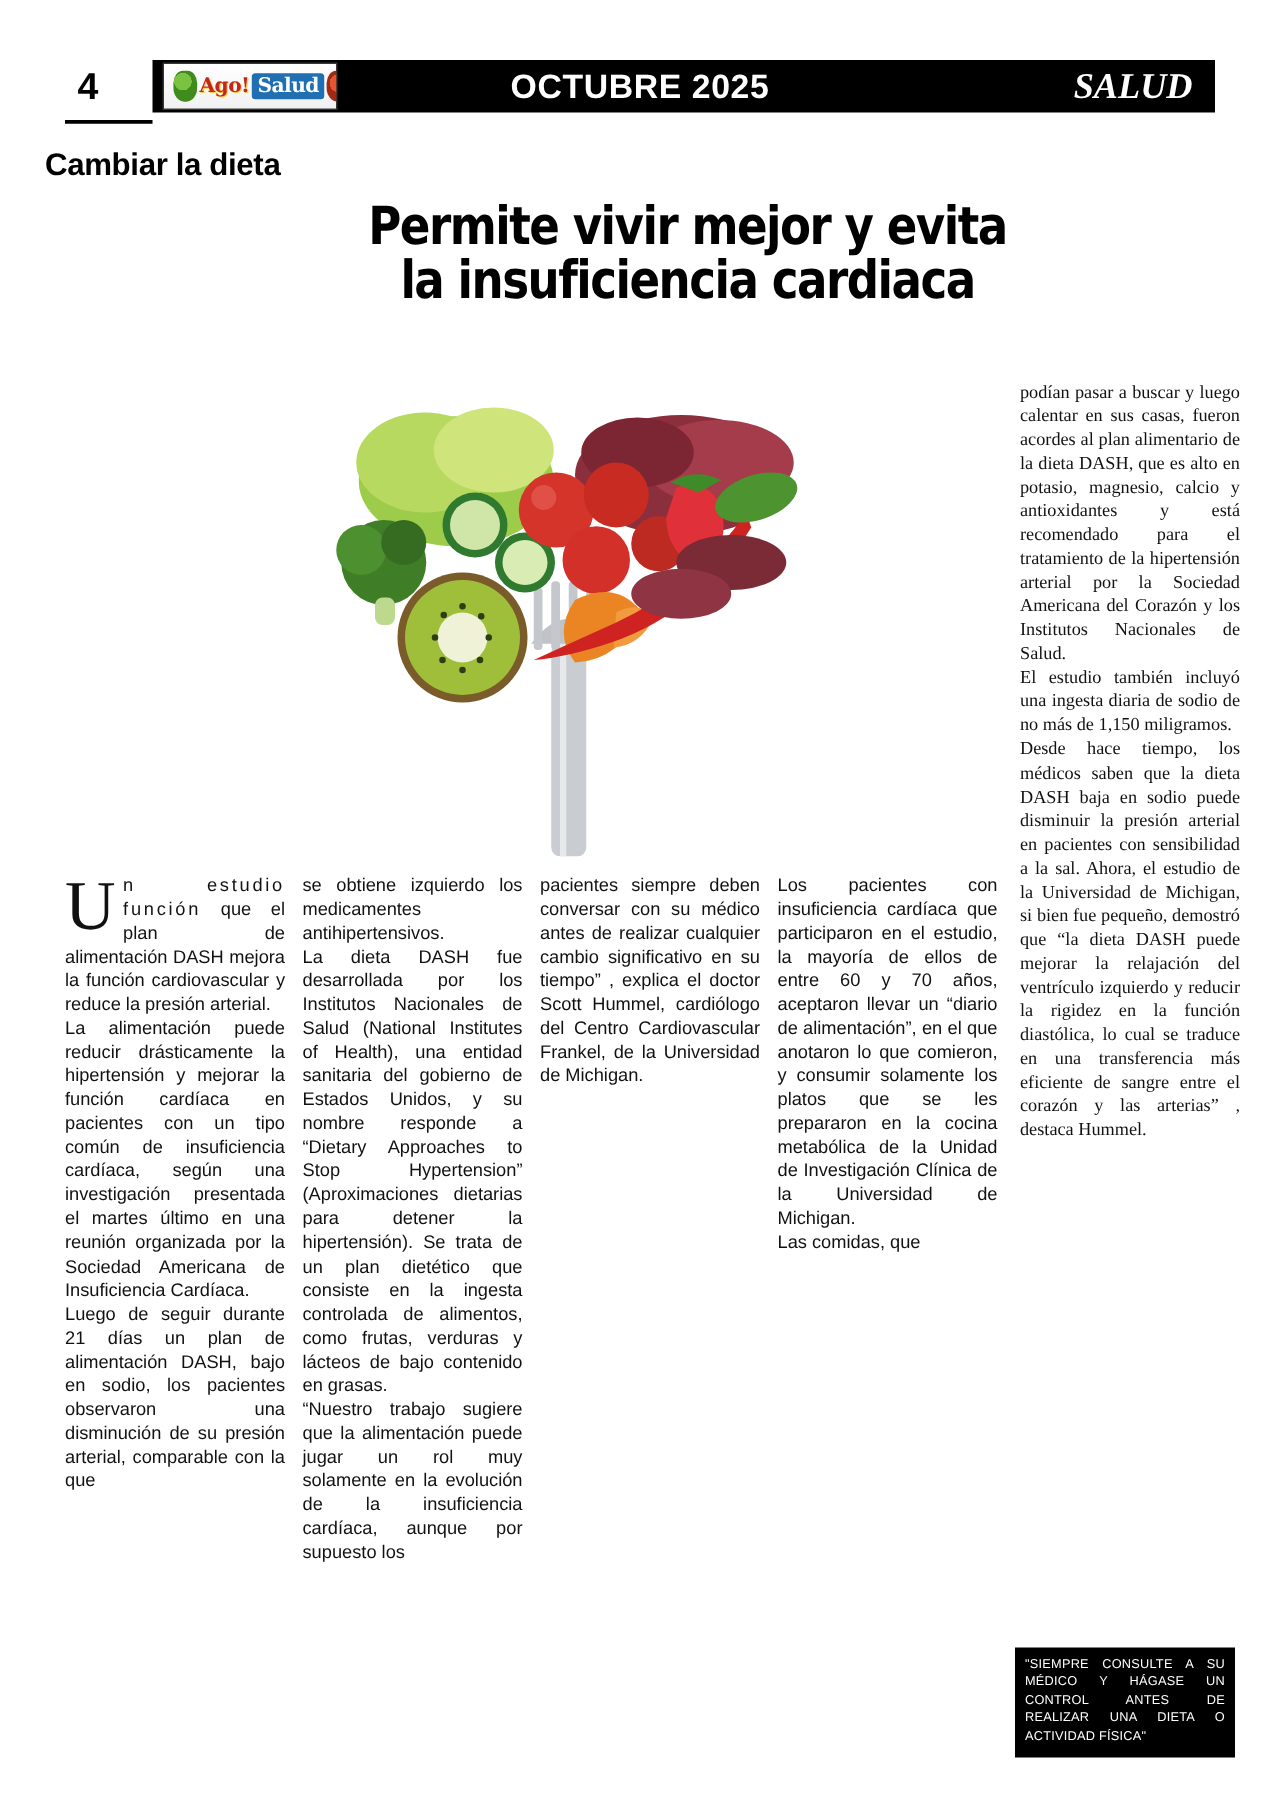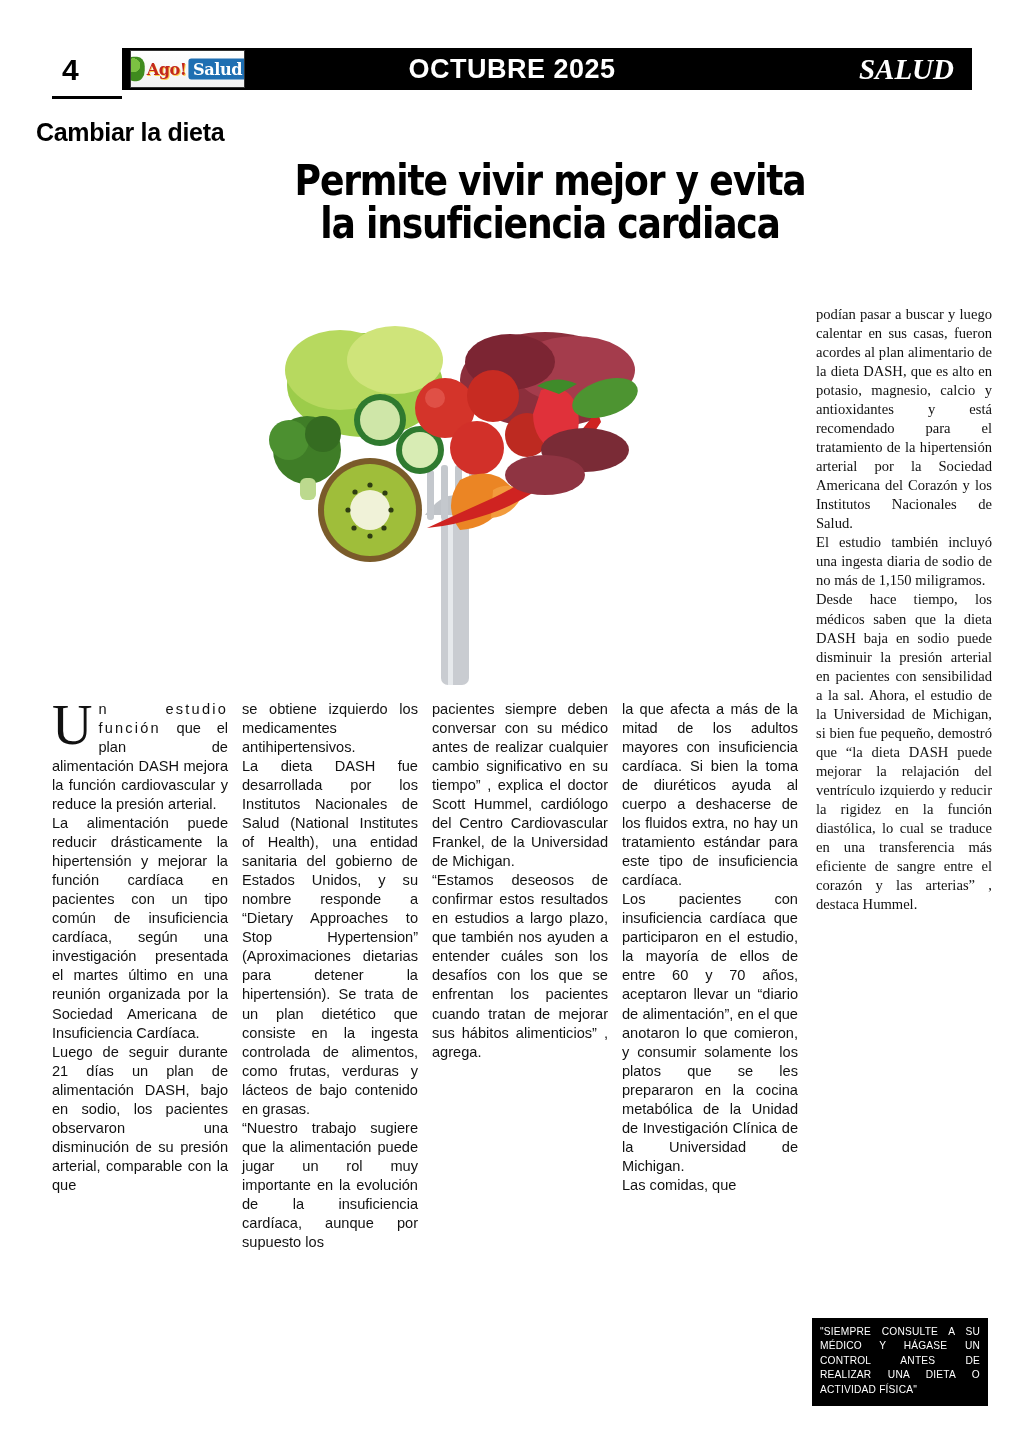--- a/index.html
+++ b/index.html
@@ -57,21 +57,21 @@
     top: 96px;
     width: 70px;
     height: 3px;
     background: #000;
     z-index: 3;
   }
   .logo-box {
     position: absolute;
     left: 130px;
     top: 50px;
-    width: 115px;
+    width: 140px;
     height: 38px;
     background: linear-gradient(180deg,#ffffff 0%, #f1f1f1 100%);
     border: 1px solid #333;
     box-sizing: border-box;
     z-index: 4;
     display: flex;
     align-items: center;
     justify-content: center;
     overflow: hidden;
     padding-left: 19px;
@@ -328,28 +328,26 @@
   </div>
 
   <div class="col col1">
     <span class="dropcap">U</span><span class="spaced">n estudio función</span>
     <span>que el plan de alimentación DASH mejora la función cardiovascular y reduce la presión arterial.</span><span style="display: block;">La alimentación puede reducir drásticamente la hipertensión y mejorar la función cardíaca en pacientes con un tipo común de insuficiencia cardíaca, según una investigación presentada el martes último en una reunión organizada por la Sociedad Americana de Insuficiencia Cardíaca.</span><span style="display: block;">Luego de seguir durante 21 días un plan de alimentación DASH, bajo en sodio, los pacientes observaron una disminución de su presión arterial, comparable con la que</span>
   </div>
 
   <div class="col col2">
       <p>se obtiene izquierdo los medicamentes antihipertensivos.</p>
       <p>La dieta DASH fue desarrollada por los Institutos Nacionales de Salud (National Institutes of Health), una entidad sanitaria del gobierno de Estados Unidos, y su nombre responde a “Dietary Approaches to Stop Hypertension” (Aproximaciones dietarias para detener la hipertensión). Se trata de un plan dietético que consiste en la ingesta controlada de alimentos, como frutas, verduras y lácteos de bajo contenido en grasas.</p>
-      <p>“Nuestro trabajo sugiere que la alimentación puede jugar un rol muy importante en la evolución de la insuficiencia cardíaca, aunque por supuesto los</p>
+      <p>“Nuestro trabajo sugiere que la alimentación puede jugar un rol muy solamente en la evolución de la insuficiencia cardíaca, aunque por supuesto los</p>
     </div>
   <div class="col col3">
       <p>pacientes siempre deben conversar con su médico antes de realizar cualquier cambio significativo en su tiempo” , explica el doctor Scott Hummel, cardiólogo del Centro Cardiovascular Frankel, de la Universidad de Michigan.</p>
-      <p>“Estamos deseosos de confirmar estos resultados en estudios a largo plazo, que también nos ayuden a entender cuáles son los desafíos con los que se enfrentan los pacientes cuando tratan de mejorar sus hábitos alimenticios” , agrega.</p>
     </div>
   <div class="col col4">
-      <p>la que afecta a más de la mitad de los adultos mayores con insuficiencia cardíaca. Si bien la toma de diuréticos ayuda al cuerpo a deshacerse de los fluidos extra, no hay un tratamiento estándar para este tipo de insuficiencia cardíaca.</p>
       <p>Los pacientes con insuficiencia cardíaca que participaron en el estudio, la mayoría de ellos de entre 60 y 70 años, aceptaron llevar un “diario de alimentación”, en el que anotaron lo que comieron, y consumir solamente los platos que se les prepararon en la cocina metabólica de la Unidad de Investigación Clínica de la Universidad de Michigan.</p>
       <p>Las comidas, que</p>
     </div>
   <div class="col col5">
       <p>podían pasar a buscar y luego calentar en sus casas, fueron acordes al plan alimentario de la dieta DASH, que es alto en potasio, magnesio, calcio y antioxidantes y está recomendado para el tratamiento de la hipertensión arterial por la Sociedad Americana del Corazón y los Institutos Nacionales de Salud.</p>
       <p>El estudio también incluyó una ingesta diaria de sodio de no más de 1,150 miligramos.</p>
       <p>Desde hace tiempo, los médicos saben que la dieta DASH baja en sodio puede disminuir la presión arterial en pacientes con sensibilidad a la sal. Ahora, el estudio de la Universidad de Michigan, si bien fue pequeño, demostró que “la dieta DASH puede mejorar la relajación del ventrículo izquierdo y reducir la rigidez en la función diastólica, lo cual se traduce en una transferencia más eficiente de sangre entre el corazón y las arterias” , destaca Hummel.</p>
     </div>
 
   <div class="disclaimer">"SIEMPRE CONSULTE A SU MÉDICO Y HÁGASE UN CONTROL ANTES DE REALIZAR UNA DIETA O ACTIVIDAD FÍSICA"</div>

